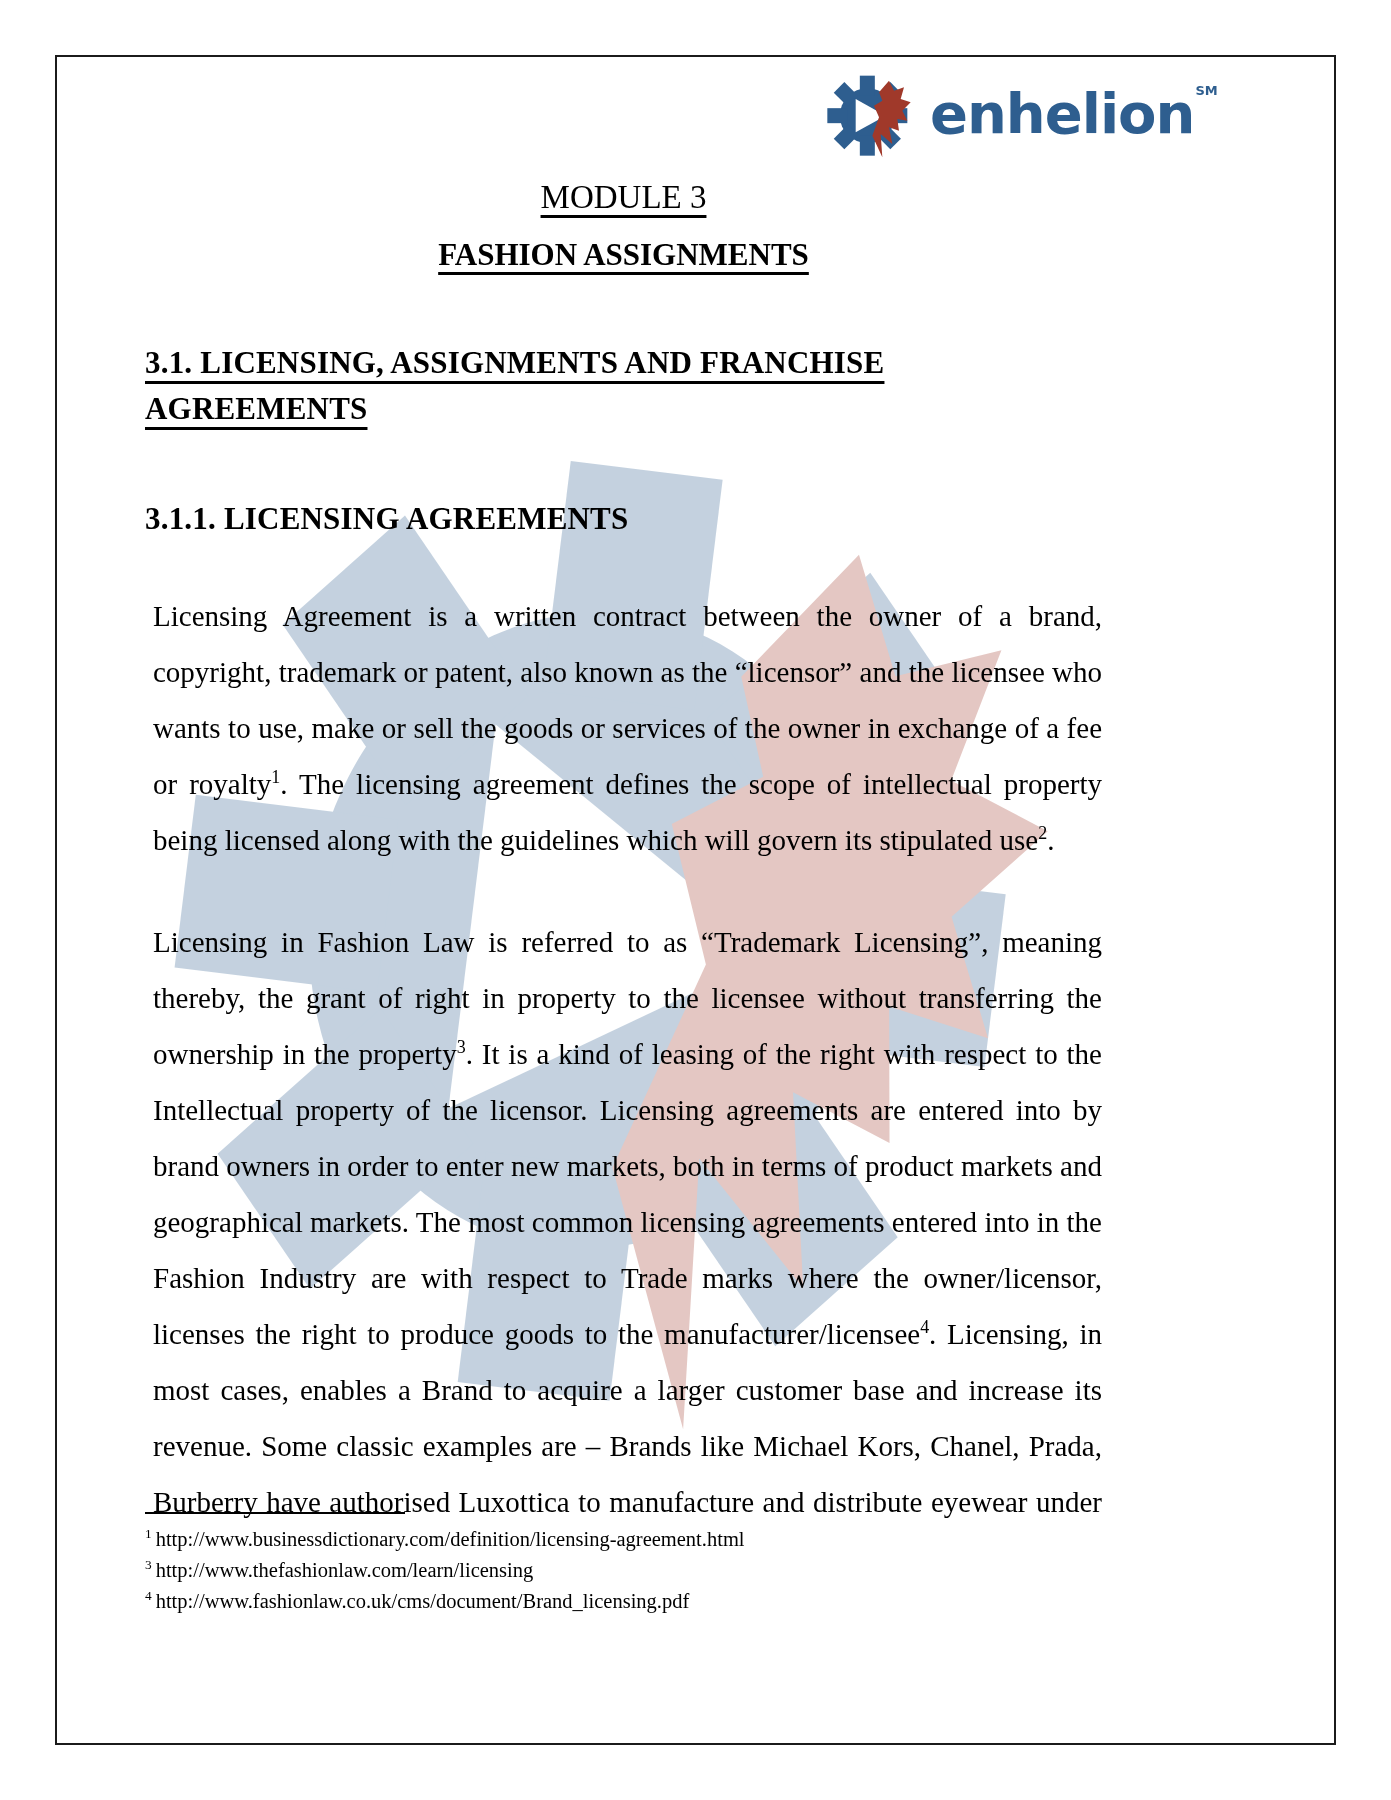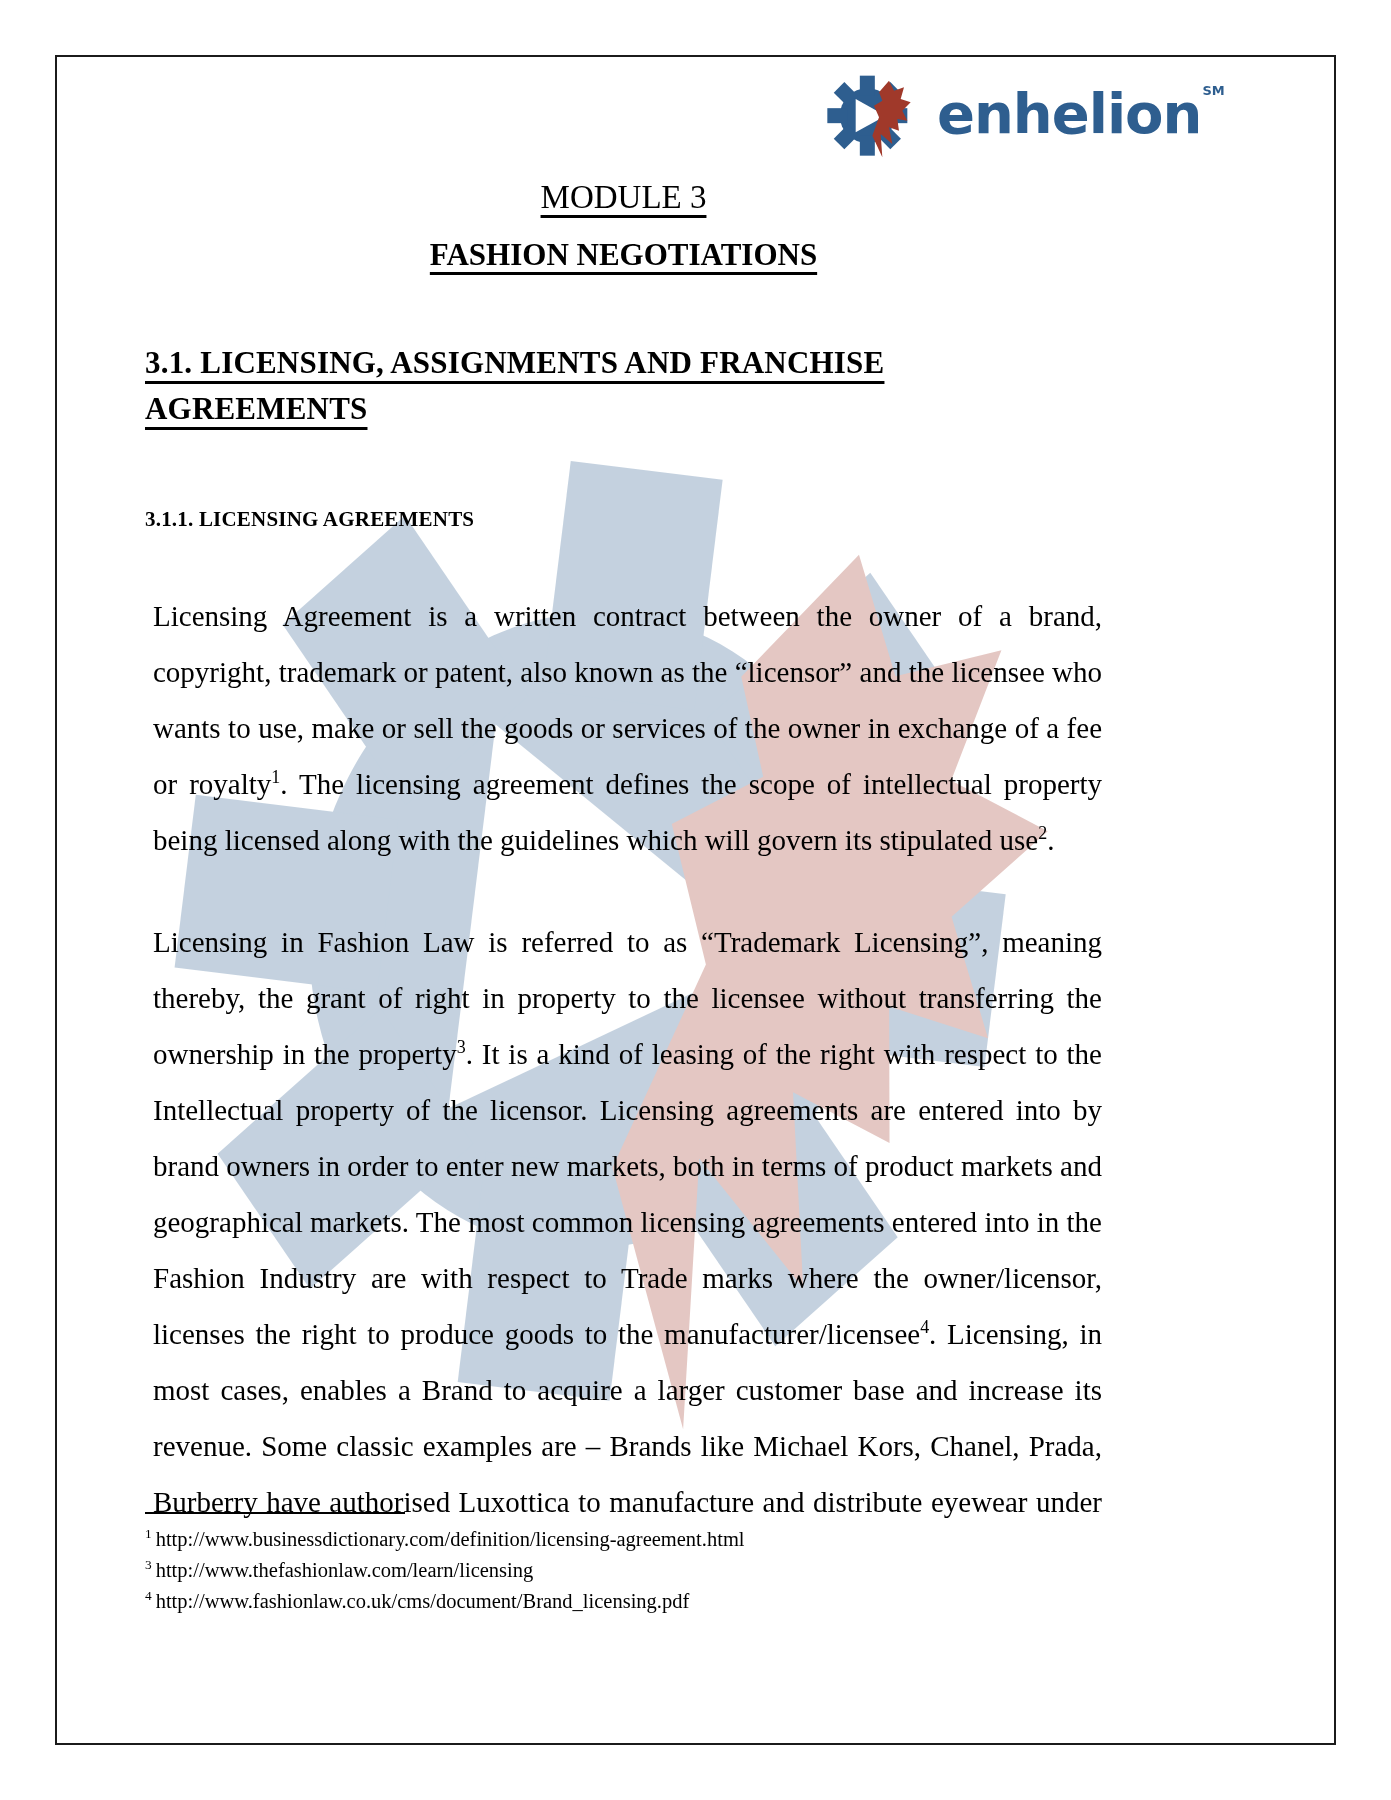--- a/index.html
+++ b/index.html
@@ -13,21 +13,21 @@
     border:2px solid #1b1b1b; pointer-events:none;
   }
   
   .watermark {
     position:absolute; left:150px; top:340px; width:1020px; height:1160px;
     opacity:0.28; transform:rotate(7deg); z-index:0; pointer-events:none;
   }
   
   .logo {
     position:absolute; top:64px; left:824px; z-index:2;
-    display:flex; align-items:center; gap:13px;
+    display:flex; align-items:center; gap:6px;
   }
   .logo .wordmark {
     font-family:"DejaVu Sans","Liberation Sans",sans-serif;
     font-weight:bold; font-size:56px; letter-spacing:-1px; color:#2e5e8f;
     line-height:1;
   }
   .logo .sm {
     font-family:"DejaVu Sans","Liberation Sans",sans-serif;
     font-weight:bold; font-size:13px; color:#2e5e8f;
     vertical-align:super; position:relative; top:-18px; left:1px; letter-spacing:0;
@@ -45,21 +45,21 @@
     text-decoration:underline; text-decoration-thickness:3px; text-underline-offset:7px;
   }
   .section-heading {
     margin:62px 0 4px 0; text-align:left;
     font-size:31px; font-weight:bold; line-height:46px;
     text-decoration:underline; text-decoration-thickness:3px; text-underline-offset:8px;
     letter-spacing:0.2px;
   }
   .sub-heading {
     margin:64px 0 0 0; text-align:left;
-    font-size:21px; font-weight:bold; line-height:46px; letter-spacing:0.2px;
+    font-size:31px; font-weight:bold; line-height:46px; letter-spacing:0.2px;
   }
   .body-par {
     margin:46px 0 0 8px; font-size:29px; line-height:56px;
     text-align:justify;
   }
   .body-par.continued { text-align-last:justify; }
   .body-par sup, .sub sup {
     font-size:0.62em; line-height:0; vertical-align:super;
   }
   
@@ -101,21 +101,21 @@
 
   <div class="logo">
     <svg viewBox="0 0 120 120" width="100" height="100">
       <use href="#enh-gear"></use>
     </svg>
     <div class="wordmark"><span>enhelion</span><span class="sm">SM</span></div>
   </div>
 
   <div class="content">
     <div class="module-title">MODULE 3</div>
-    <div class="module-subtitle">FASHION NEGOTIATIONS</div>
+    <div class="module-subtitle">FASHION ASSIGNMENTS</div>
 
     <div class="section-heading">3.1. LICENSING, ASSIGNMENTS AND FRANCHISE AGREEMENTS</div>
 
     <div class="sub-heading">3.1.1. LICENSING AGREEMENTS</div>
 
     <p class="body-par">Licensing Agreement is a written contract between the owner of a brand, copyright, trademark or patent, also known as the “licensor” and the licensee who wants to use, make or sell the goods or services of the owner in exchange of a fee or royalty<sup>1</sup>. The licensing agreement defines the scope of intellectual property being licensed along with the guidelines which will govern its stipulated use<sup>2</sup>.</p>
 
     <p class="body-par continued">Licensing in Fashion Law is referred to as “Trademark Licensing”, meaning thereby, the grant of right in property to the licensee without transferring the ownership in the property<sup>3</sup>. It is a kind of leasing of the right with respect to the Intellectual property of the licensor. Licensing agreements are entered into by brand owners in order to enter new markets, both in terms of product markets and geographical markets. The most common licensing agreements entered into in the Fashion Industry are with respect to Trade marks where the owner/licensor, licenses the right to produce goods to the manufacturer/licensee<sup>4</sup>. Licensing, in most cases, enables a Brand to acquire a larger customer base and increase its revenue. Some classic examples are – Brands like Michael Kors, Chanel, Prada, Burberry have authorised Luxottica to manufacture and distribute eyewear under</p>
   </div>
 

